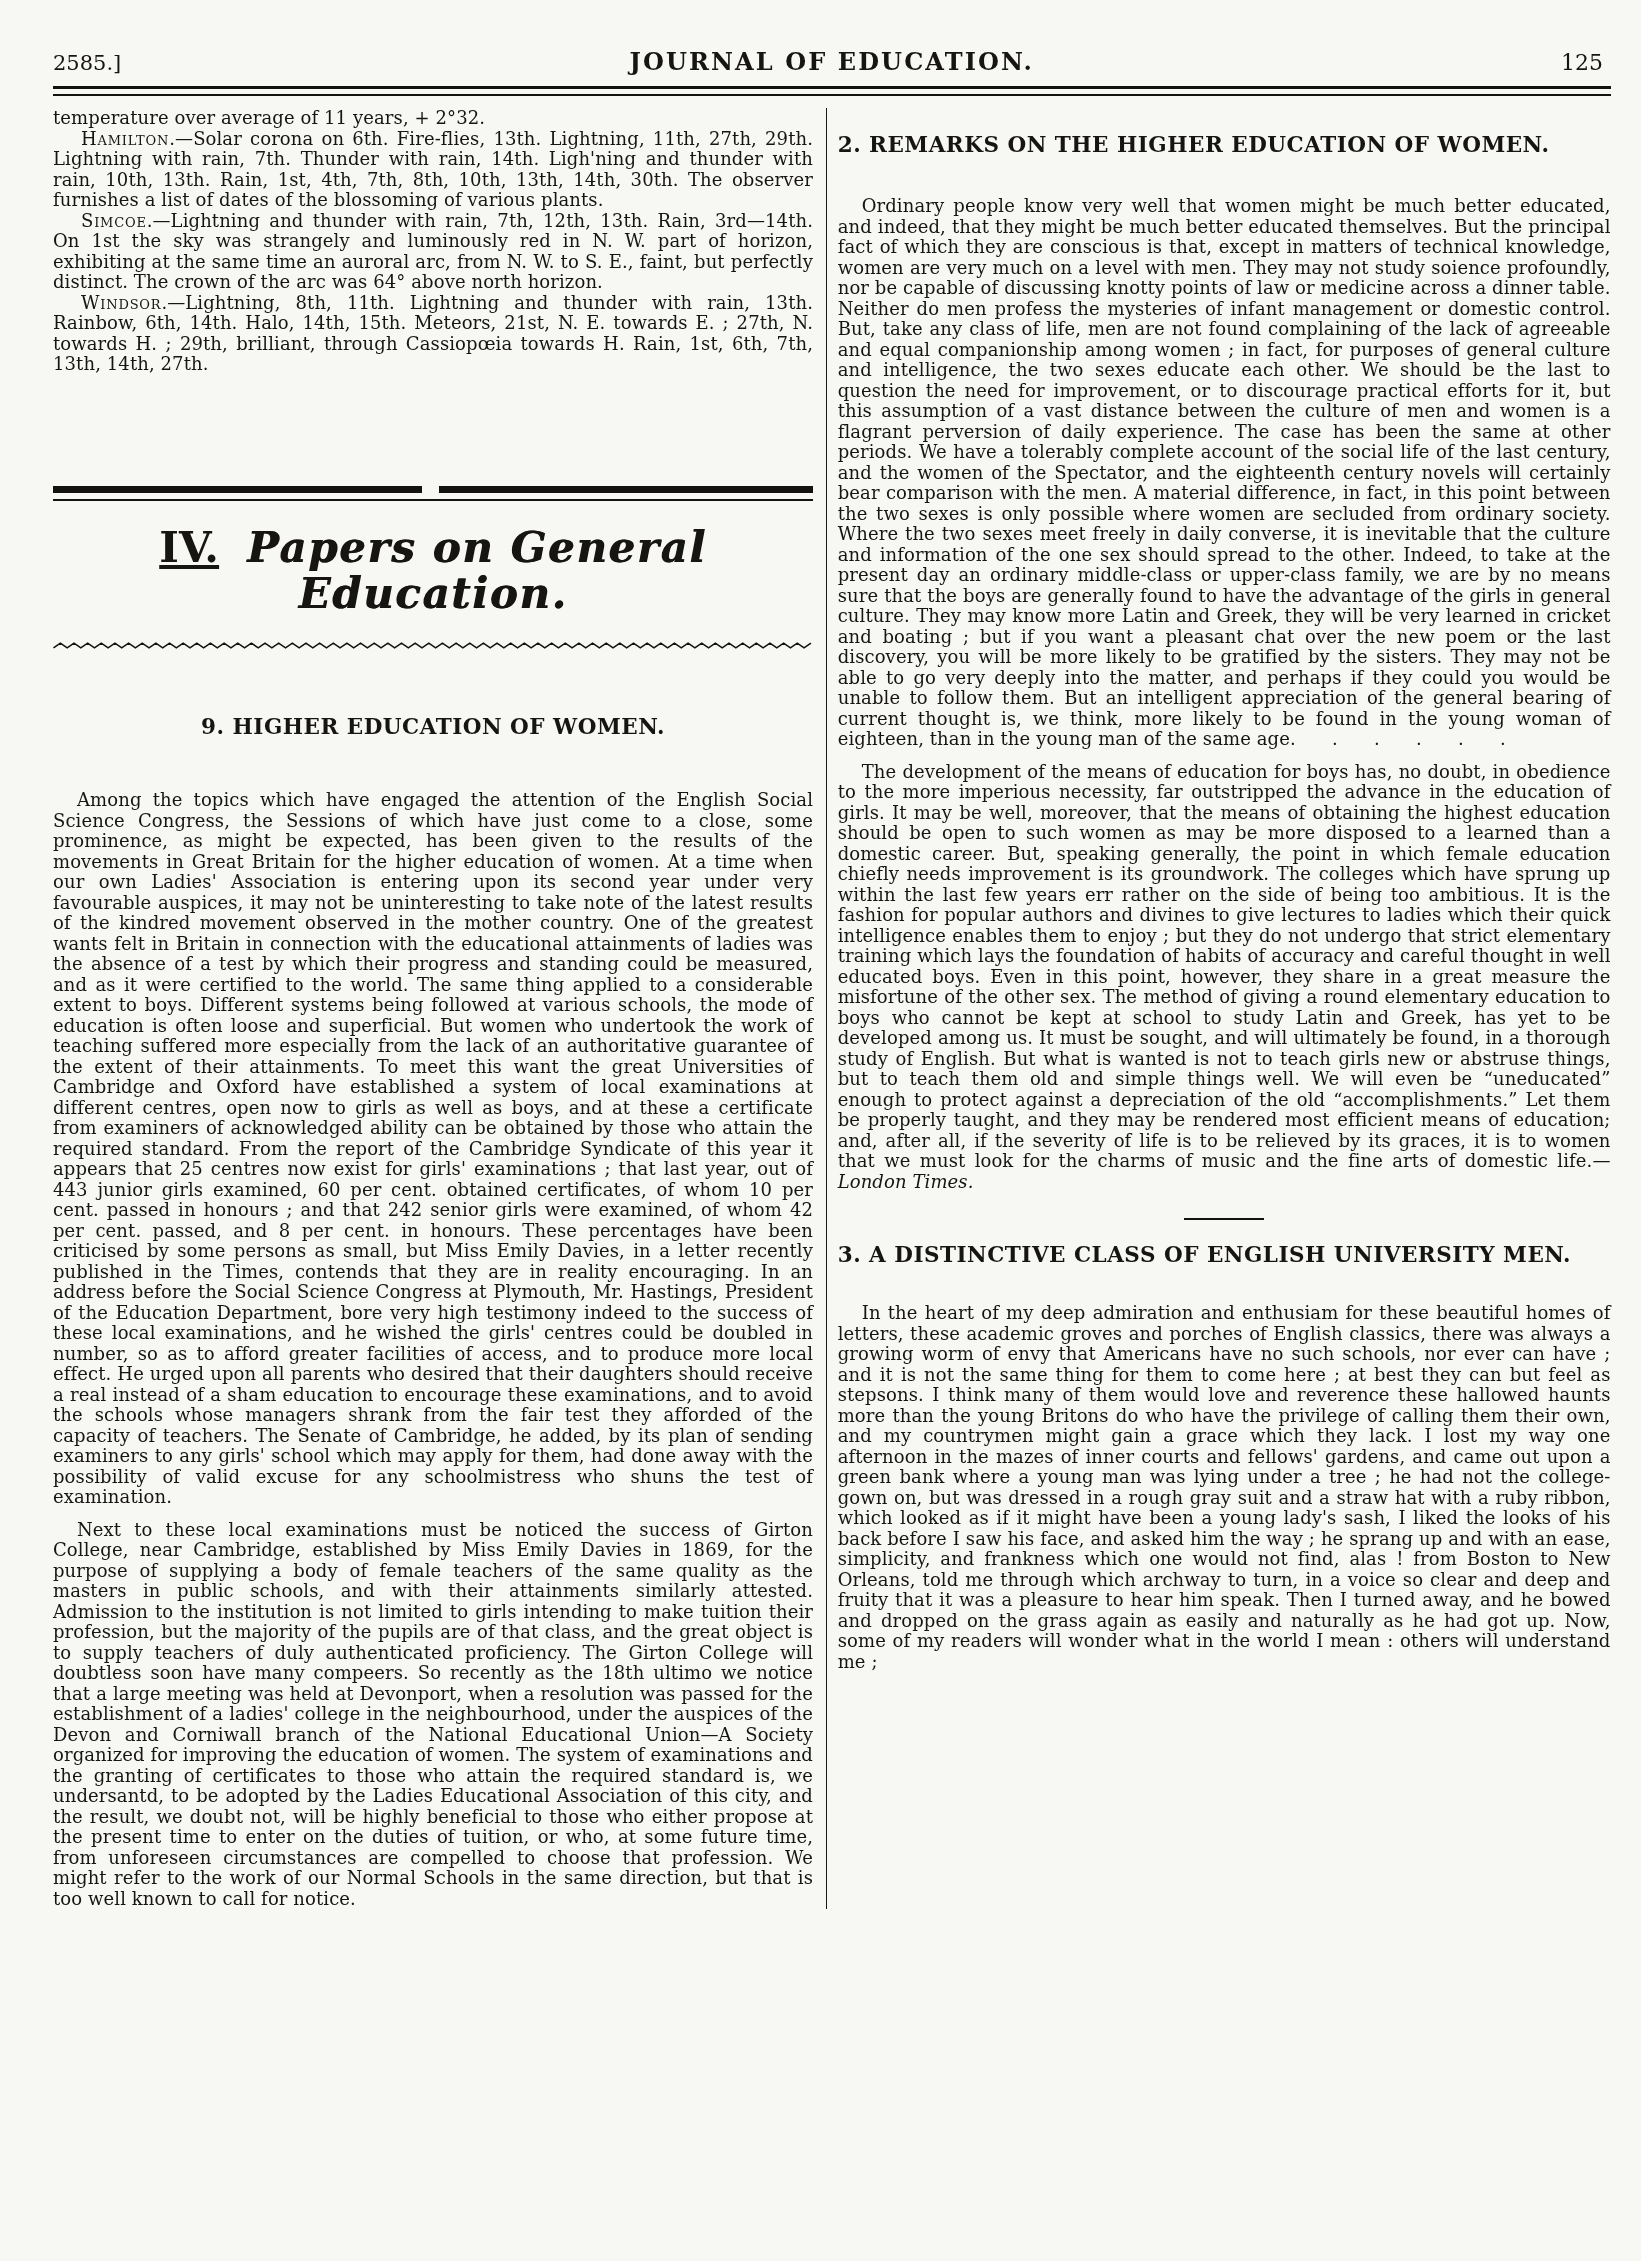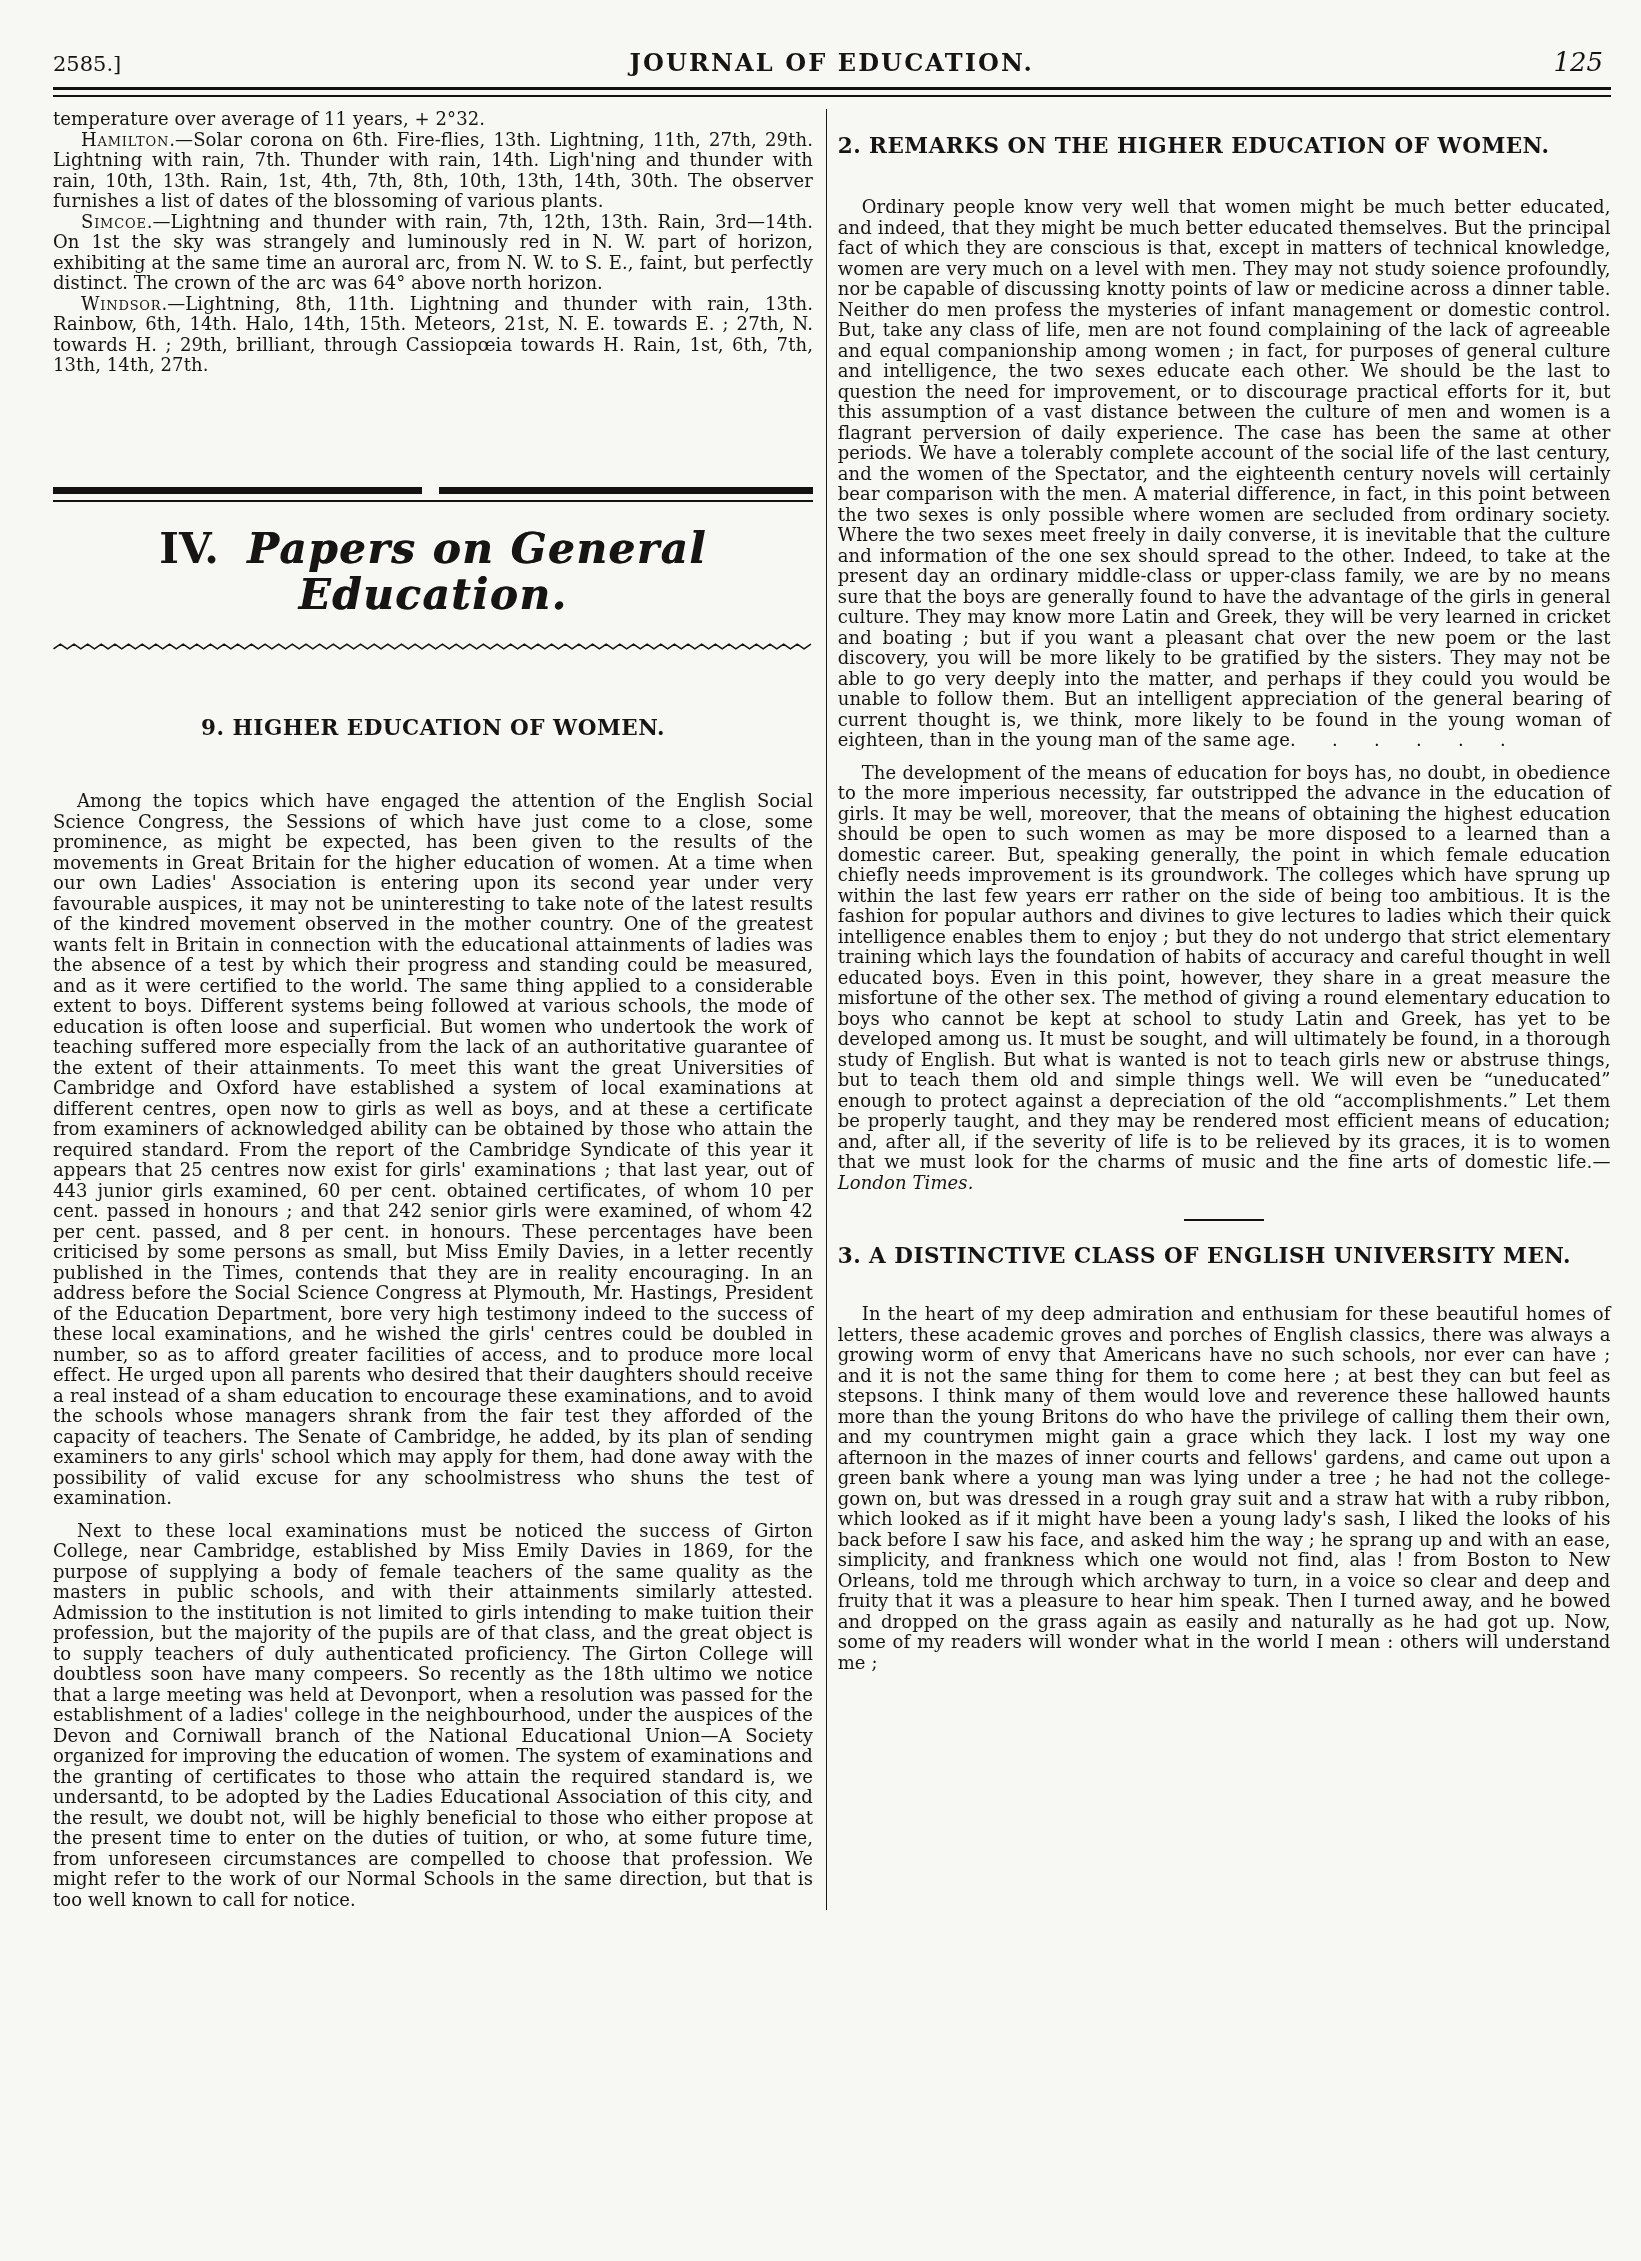--- a/index.html
+++ b/index.html
@@ -21,21 +21,21 @@
     display: grid;
     grid-template-columns: 1fr auto 1fr;
     align-items: baseline;
     padding-top: 47px;
   }
   .rh-date { font-size: 21px; justify-self: start; }
   .rh-title {
     margin: 0; font-size: 24px; font-weight: 700;
     letter-spacing: 2.1px; justify-self: center;
   }
-  .rh-page { font-size: 26px; justify-self: end; padding-right: 7.4px; font-style: italic; }
+  .rh-page { font-size: 22px; justify-self: end; padding-right: 7.4px; }
   .header-rule {
     margin-top: 9.5px;
     border-top: 3.2px solid #141210;
     border-bottom: 2.1px solid #141210;
     height: 5.3px;
   }
   
   .columns { display: flex; margin-top: 12.6px; align-items: stretch; }
   .col {
     font-size: 18px;
@@ -58,21 +58,21 @@
     background: linear-gradient(to right, #141210 0 48.5%, transparent 48.5% 50.8%, #141210 50.8% 100%);
   }
   .section-rule .thin { height: 2.1px; background: #141210; margin-top: 5.3px; }
   .section-heading {
     margin: 24px 0 0 0;
     text-align: center;
     font-size: 42px;
     line-height: 1.1;
     font-weight: 700;
   }
-  .section-number { font-style: normal; font-weight: 600; margin-right: 28px; }
+  .section-number { font-style: normal; font-weight: 600; margin-right: 28px; text-decoration: underline; }
   .section-title {
     font-style: italic;
     letter-spacing: 1.6px;
     text-shadow: 0.7px 0 0 currentColor;
   }
   .wavy-rule { display: block; margin: 24px auto 0 auto; }
   
   .article-heading {
     margin: 0;
     font-size: 21.5px;

